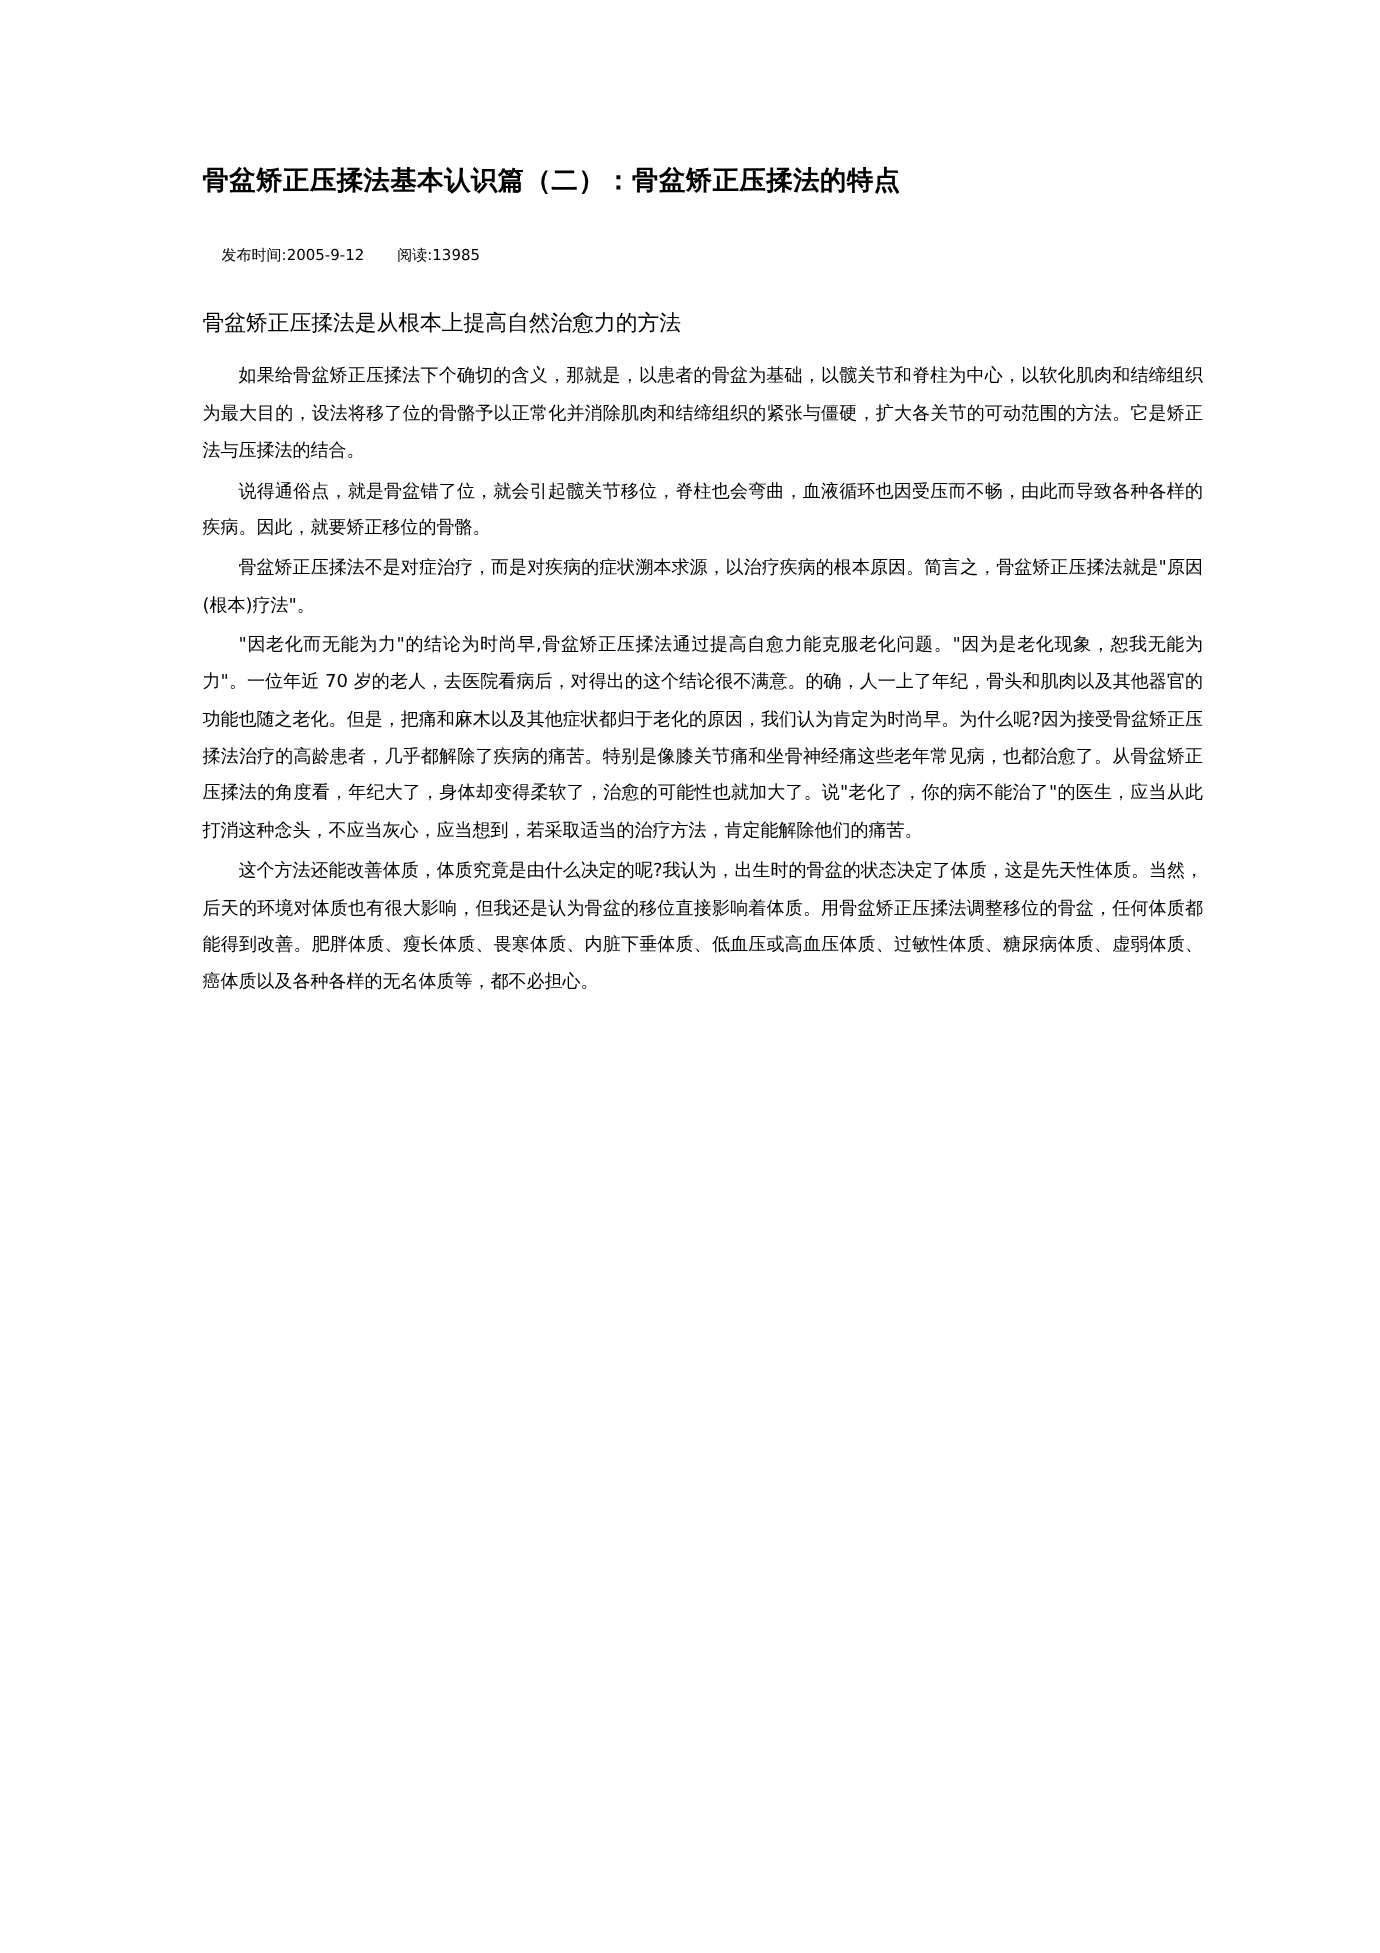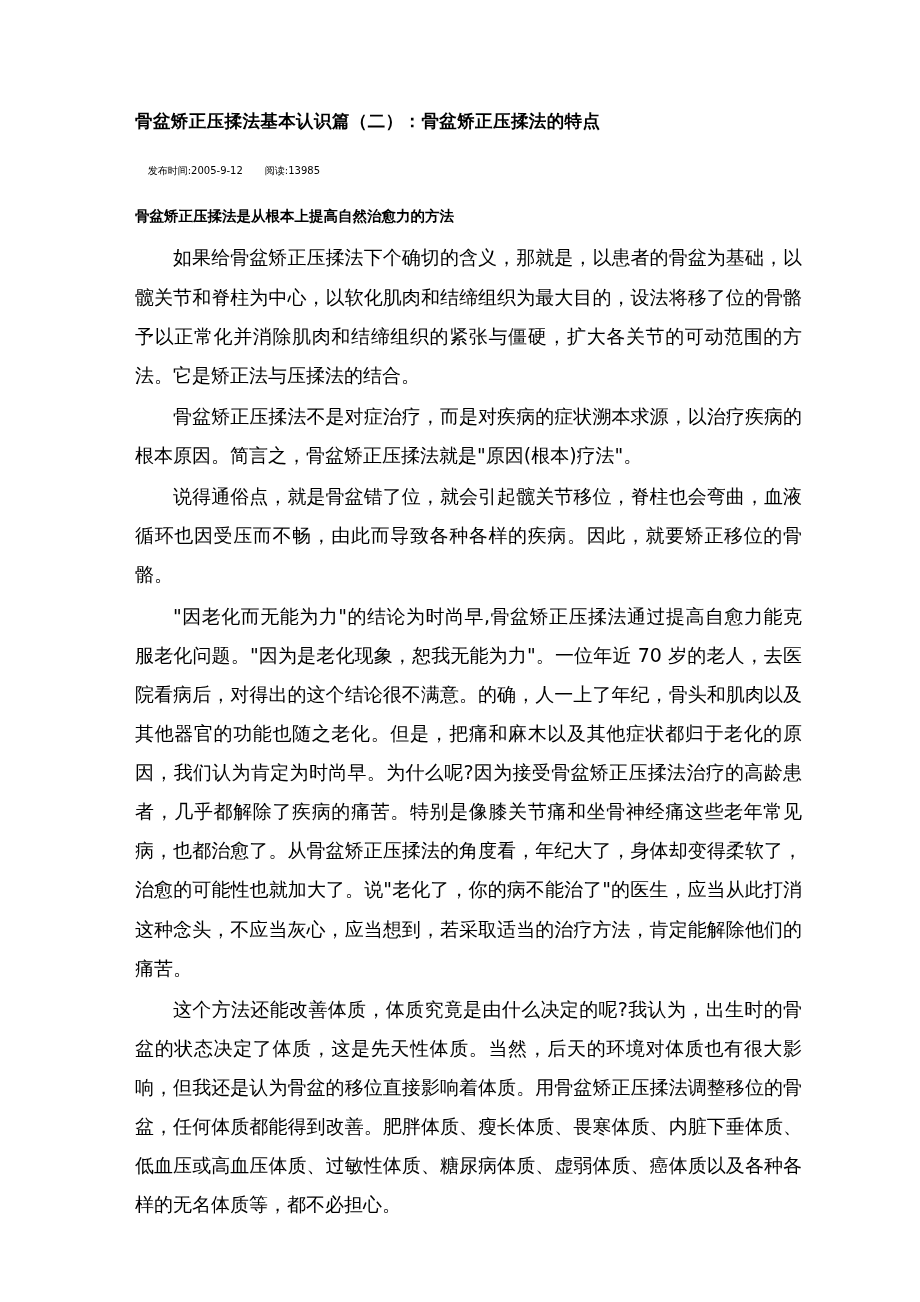--- a/index.html
+++ b/index.html
@@ -35,28 +35,28 @@
     line-height: 1.5;
     margin: 0 0 12px 0;
     white-space: pre;
   }
   .meta-gap {
     display: inline-block;
     width: 22px;
   }
   .subhead {
     font-family: "DejaVu Sans", "Liberation Sans", sans-serif;
-    font-weight: bold;
+    font-weight: normal;
     font-size: 14.5px;
     line-height: 1.6;
     margin: 0 0 10px 0;
   }
   .body-p {
     font-family: "DejaVu Sans", "Liberation Sans", sans-serif;
-    font-size: 19px;
+    font-size: 12px;
     line-height: 2.06;
     text-align: justify;
     text-justify: inter-ideograph;
     margin: 0 0 2px 0;
     text-indent: 2em;
   }
 </style>
 </head>
 <body>
 
@@ -64,18 +64,18 @@
 
   <h1 class="doc-title">骨盆矫正压揉法基本认识篇（二）：骨盆矫正压揉法的特点</h1>
 
   <div class="meta-line">
     <span>发布时间:2005-9-12</span><span class="meta-gap"></span><span>阅读:13985</span>
   </div>
 
   <h2 class="subhead">骨盆矫正压揉法是从根本上提高自然治愈力的方法</h2>
 
   <p class="body-p">如果给骨盆矫正压揉法下个确切的含义，那就是，以患者的骨盆为基础，以髋关节和脊柱为中心，以软化肌肉和结缔组织为最大目的，设法将移了位的骨骼予以正常化并消除肌肉和结缔组织的紧张与僵硬，扩大各关节的可动范围的方法。它是矫正法与压揉法的结合。</p>
+  <p class="body-p">说得通俗点，就是骨盆错了位，就会引起髋关节移位，脊柱也会弯曲，血液循环也因受压而不畅，由此而导致各种各样的疾病。因此，就要矫正移位的骨骼。</p>
   <p class="body-p">骨盆矫正压揉法不是对症治疗，而是对疾病的症状溯本求源，以治疗疾病的根本原因。简言之，骨盆矫正压揉法就是"原因(根本)疗法"。</p>
-  <p class="body-p">说得通俗点，就是骨盆错了位，就会引起髋关节移位，脊柱也会弯曲，血液循环也因受压而不畅，由此而导致各种各样的疾病。因此，就要矫正移位的骨骼。</p>
   <p class="body-p">"因老化而无能为力"的结论为时尚早,骨盆矫正压揉法通过提高自愈力能克服老化问题。"因为是老化现象，恕我无能为力"。一位年近 70 岁的老人，去医院看病后，对得出的这个结论很不满意。的确，人一上了年纪，骨头和肌肉以及其他器官的功能也随之老化。但是，把痛和麻木以及其他症状都归于老化的原因，我们认为肯定为时尚早。为什么呢?因为接受骨盆矫正压揉法治疗的高龄患者，几乎都解除了疾病的痛苦。特别是像膝关节痛和坐骨神经痛这些老年常见病，也都治愈了。从骨盆矫正压揉法的角度看，年纪大了，身体却变得柔软了，治愈的可能性也就加大了。说"老化了，你的病不能治了"的医生，应当从此打消这种念头，不应当灰心，应当想到，若采取适当的治疗方法，肯定能解除他们的痛苦。</p>
   <p class="body-p">这个方法还能改善体质，体质究竟是由什么决定的呢?我认为，出生时的骨盆的状态决定了体质，这是先天性体质。当然，后天的环境对体质也有很大影响，但我还是认为骨盆的移位直接影响着体质。用骨盆矫正压揉法调整移位的骨盆，任何体质都能得到改善。肥胖体质、瘦长体质、畏寒体质、内脏下垂体质、低血压或高血压体质、过敏性体质、糖尿病体质、虚弱体质、癌体质以及各种各样的无名体质等，都不必担心。</p>
 
 </div>
 
 </body></html>

